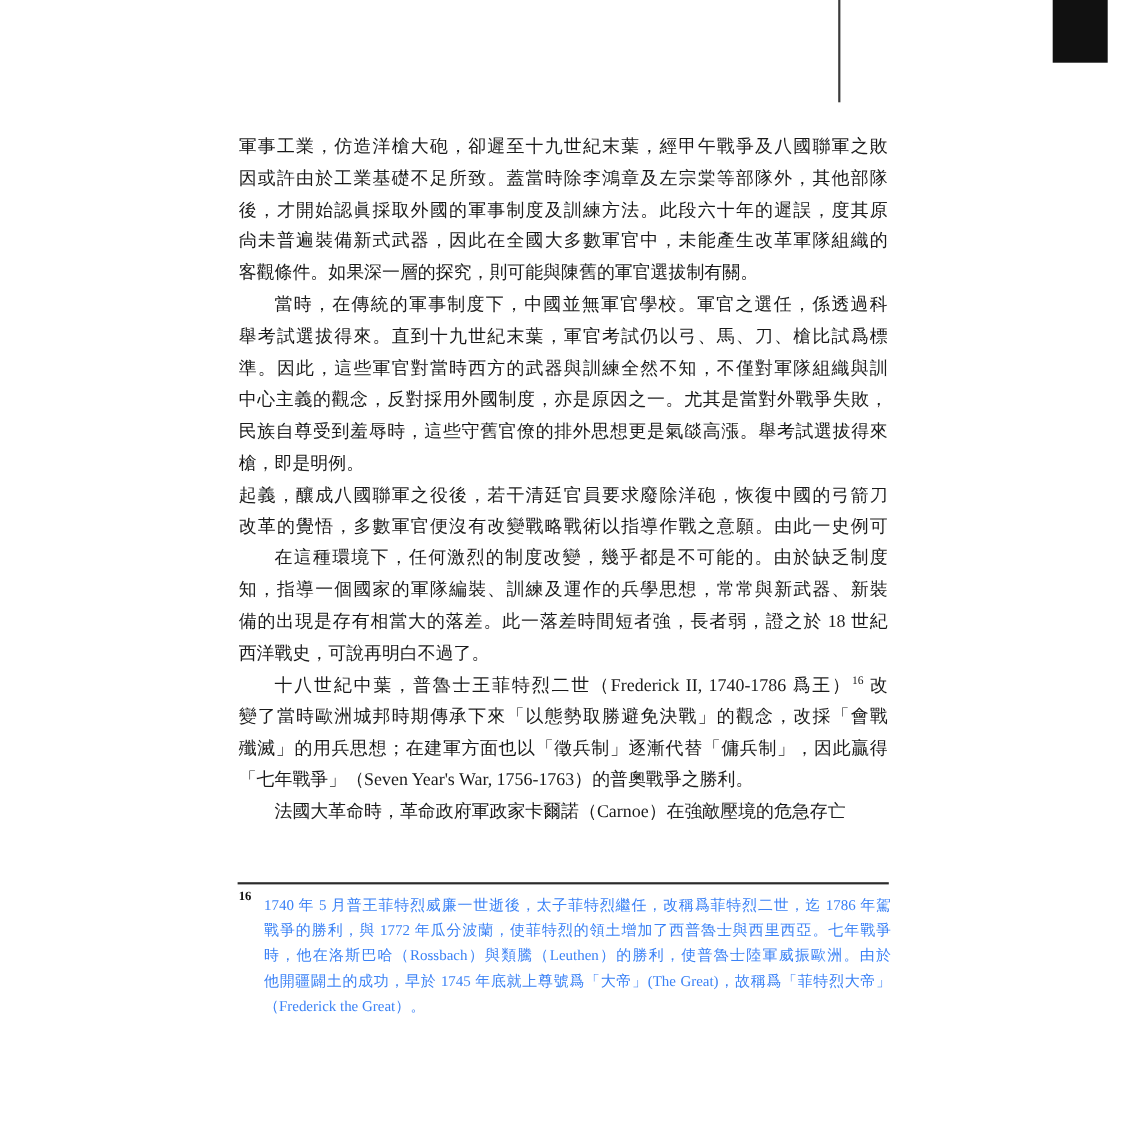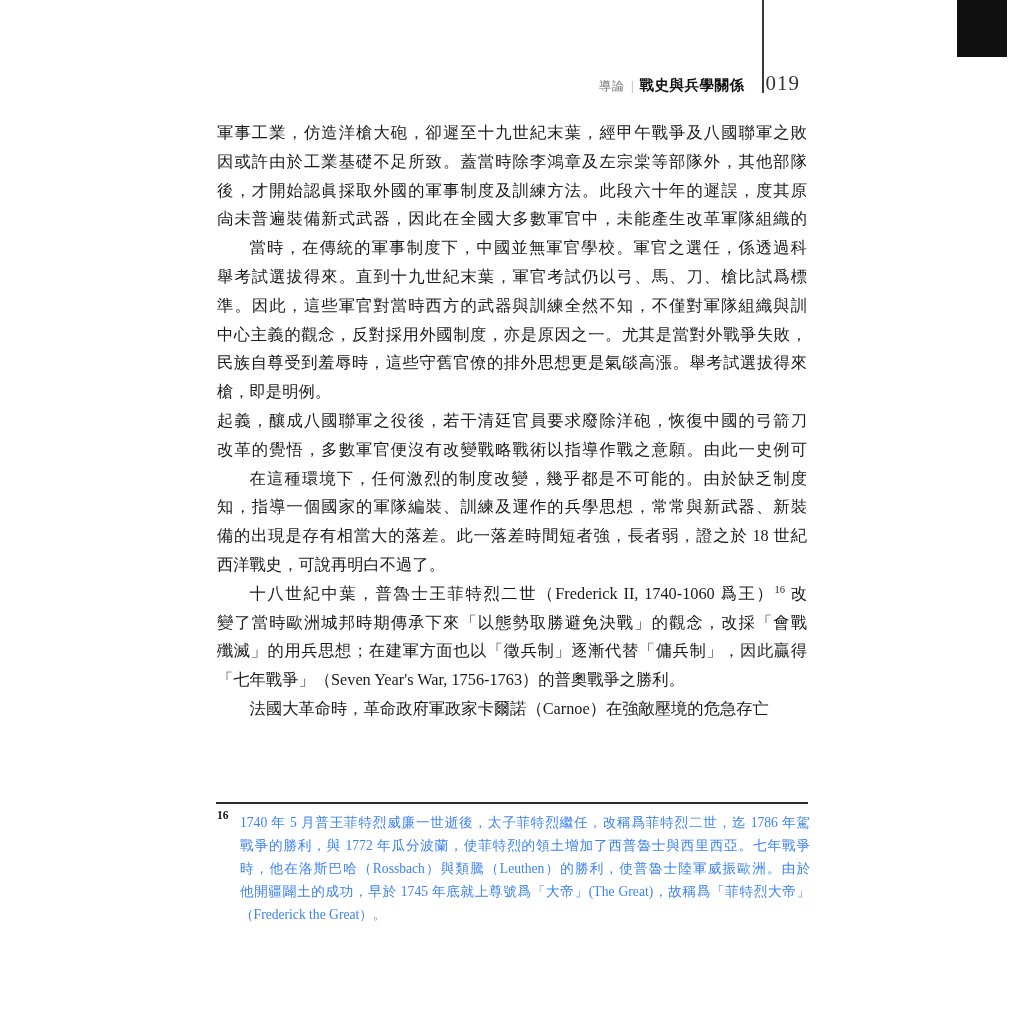--- a/index.html
+++ b/index.html
@@ -84,45 +84,40 @@
 </style>
 </head>
 <body>
 
 <div class="page">
 
   <div class="bookmark"></div>
 
   <div class="hdr-vrule"></div>
 
-  <div class="header">
-    <span class="hdr-section">導論</span>
-    <span class="hdr-sep">|</span>
-    <span class="hdr-chapter">戰史與兵學關係</span>
-    <span class="hdr-pagenum">019</span>
-  </div>
 
   <div class="body-text">
       <div class="line">軍事工業，仿造洋槍大砲，卻遲至十九世紀末葉，經甲午戰爭及八國聯軍之敗</div>
       <div class="line">因或許由於工業基礎不足所致。蓋當時除李鴻章及左宗棠等部隊外，其他部隊</div>
       <div class="line">後，才開始認眞採取外國的軍事制度及訓練方法。此段六十年的遲誤，度其原</div>
       <div class="line">尙未普遍裝備新式武器，因此在全國大多數軍官中，未能產生改革軍隊組織的</div>
+      <div class="line short">客觀條件。如果深一層的探究，則可能與陳舊的軍官選拔制有關。</div>
       <div class="line indent">當時，在傳統的軍事制度下，中國並無軍官學校。軍官之選任，係透過科</div>
       <div class="line">舉考試選拔得來。直到十九世紀末葉，軍官考試仍以弓、馬、刀、槍比試爲標</div>
       <div class="line">準。因此，這些軍官對當時西方的武器與訓練全然不知，不僅對軍隊組織與訓</div>
       <div class="line">中心主義的觀念，反對採用外國制度，亦是原因之一。尤其是當對外戰爭失敗，</div>
       <div class="line">民族自尊受到羞辱時，這些守舊官僚的排外思想更是氣燄高漲。舉考試選拔得來</div>
       <div class="line short">槍，即是明例。</div>
       <div class="line">起義，釀成八國聯軍之役後，若干清廷官員要求廢除洋砲，恢復中國的弓箭刀</div>
       <div class="line">改革的覺悟，多數軍官便沒有改變戰略戰術以指導作戰之意願。由此一史例可</div>
       <div class="line indent">在這種環境下，任何激烈的制度改變，幾乎都是不可能的。由於缺乏制度</div>
       <div class="line">知，指導一個國家的軍隊編裝、訓練及運作的兵學思想，常常與新武器、新裝</div>
       <div class="line">備的出現是存有相當大的落差。此一落差時間短者強，長者弱，證之於 18 世紀</div>
       <div class="line short">西洋戰史，可說再明白不過了。</div>
-      <div class="line indent"><span>十八世紀中葉，普魯士王菲特烈二世（Frederick II, 1740-1060 爲王）</span><sup>16</sup><span> 改</span></div>
+      <div class="line indent"><span>十八世紀中葉，普魯士王菲特烈二世（Frederick II, 1740-1786 爲王）</span><sup>16</sup><span> 改</span></div>
       <div class="line">變了當時歐洲城邦時期傳承下來「以態勢取勝避免決戰」的觀念，改採「會戰</div>
       <div class="line">殲滅」的用兵思想；在建軍方面也以「徵兵制」逐漸代替「傭兵制」，因此贏得</div>
       <div class="line short">「七年戰爭」（Seven Year's War, 1756-1763）的普奧戰爭之勝利。</div>
       <div class="line indent short">法國大革命時，革命政府軍政家卡爾諾（Carnoe）在強敵壓境的危急存亡</div>
     </div>
 
   <div class="fn-rule"></div>
   <sup class="fn-marker">16</sup>
   <div class="fn-block">
       <div class="fn-line">1740 年 5 月普王菲特烈威廉一世逝後，太子菲特烈繼任，改稱爲菲特烈二世，迄 1786 年駕</div>

